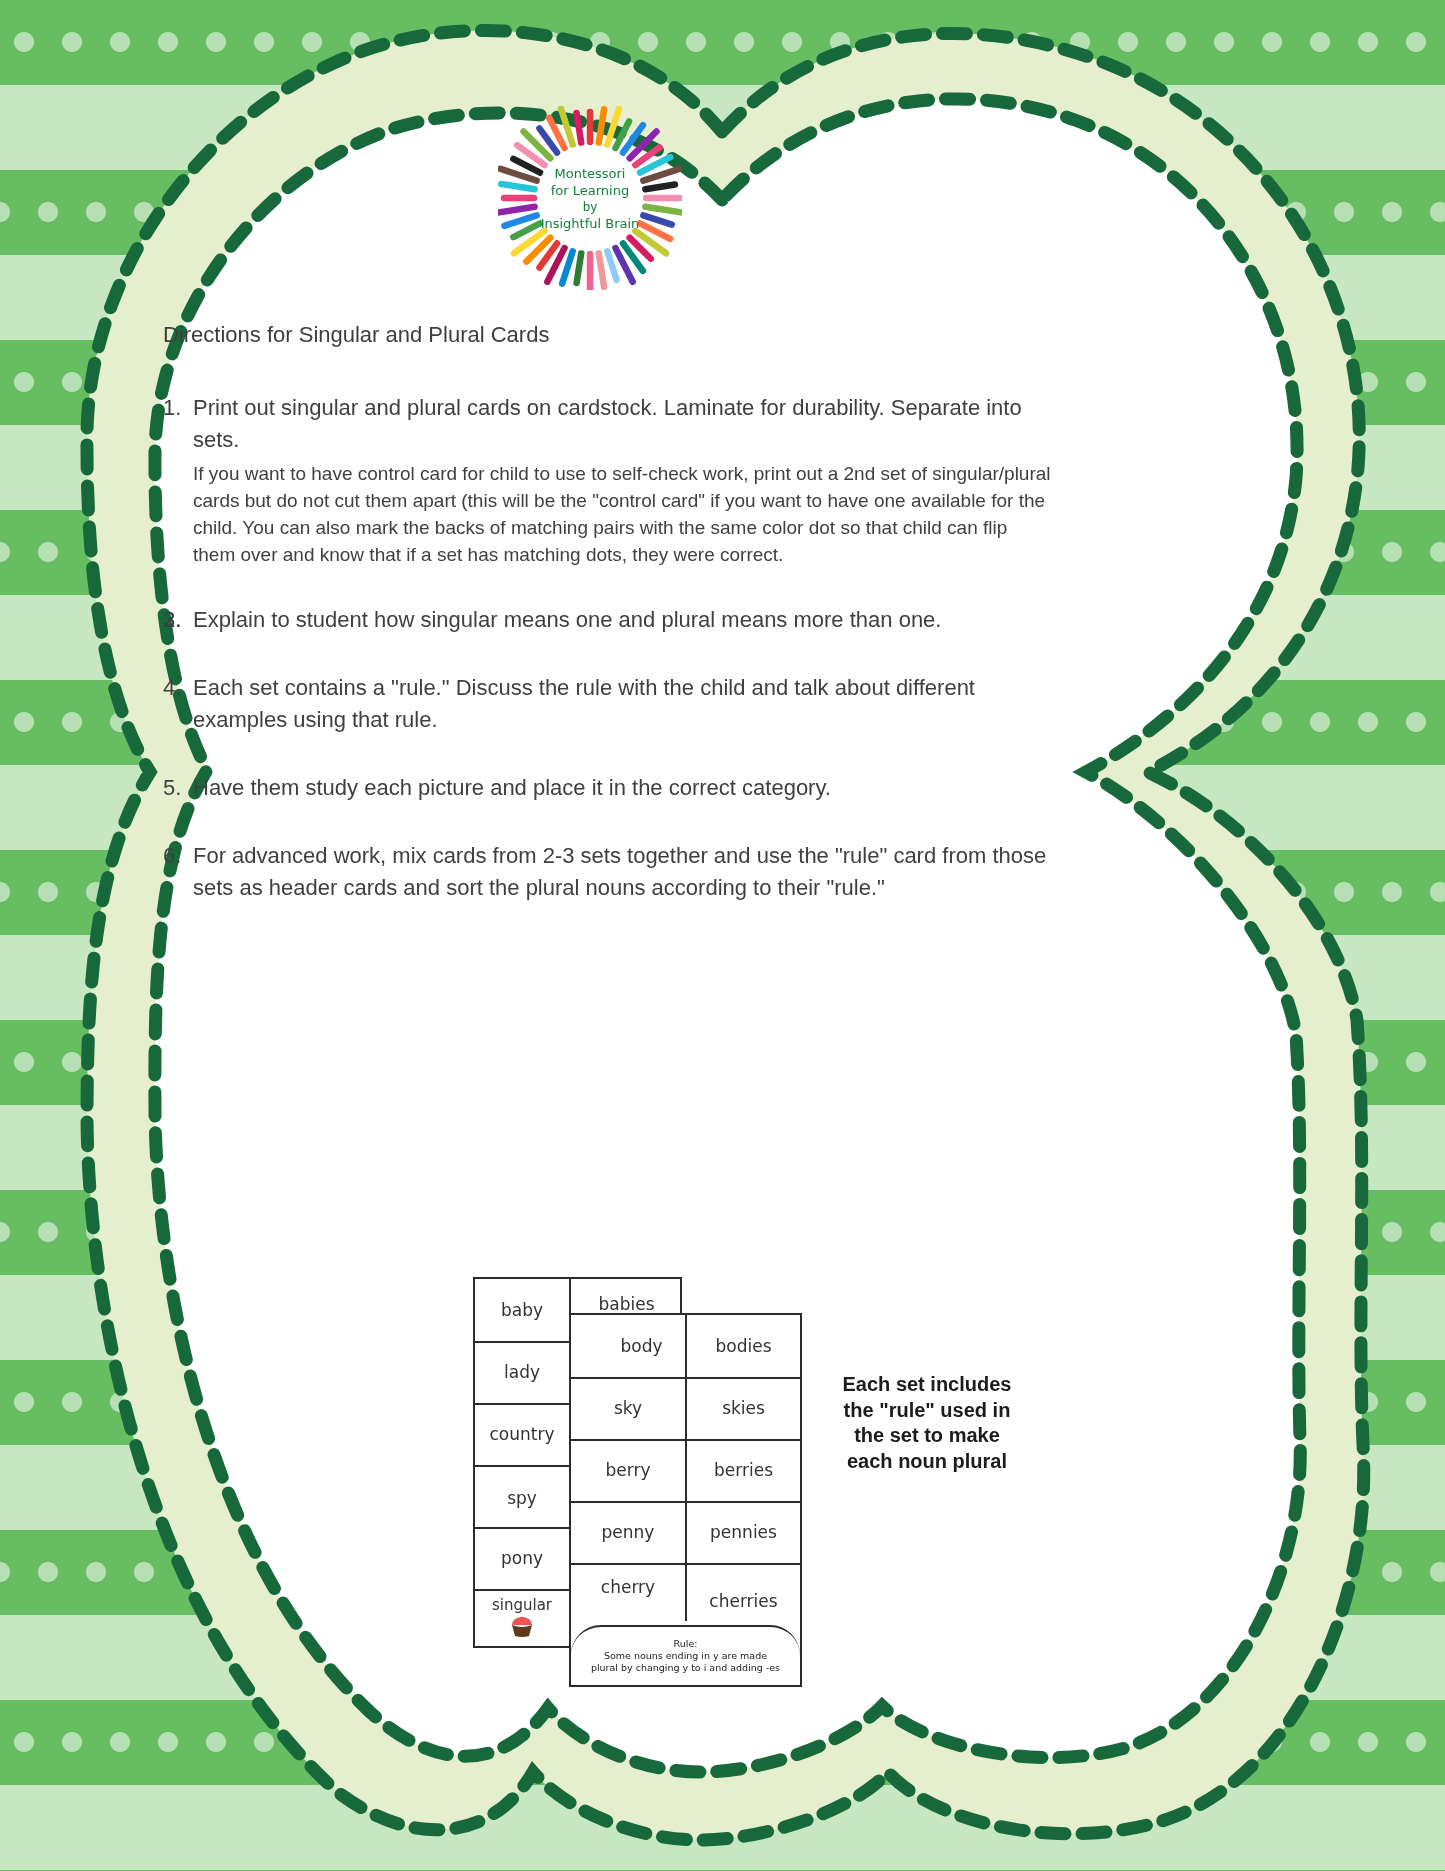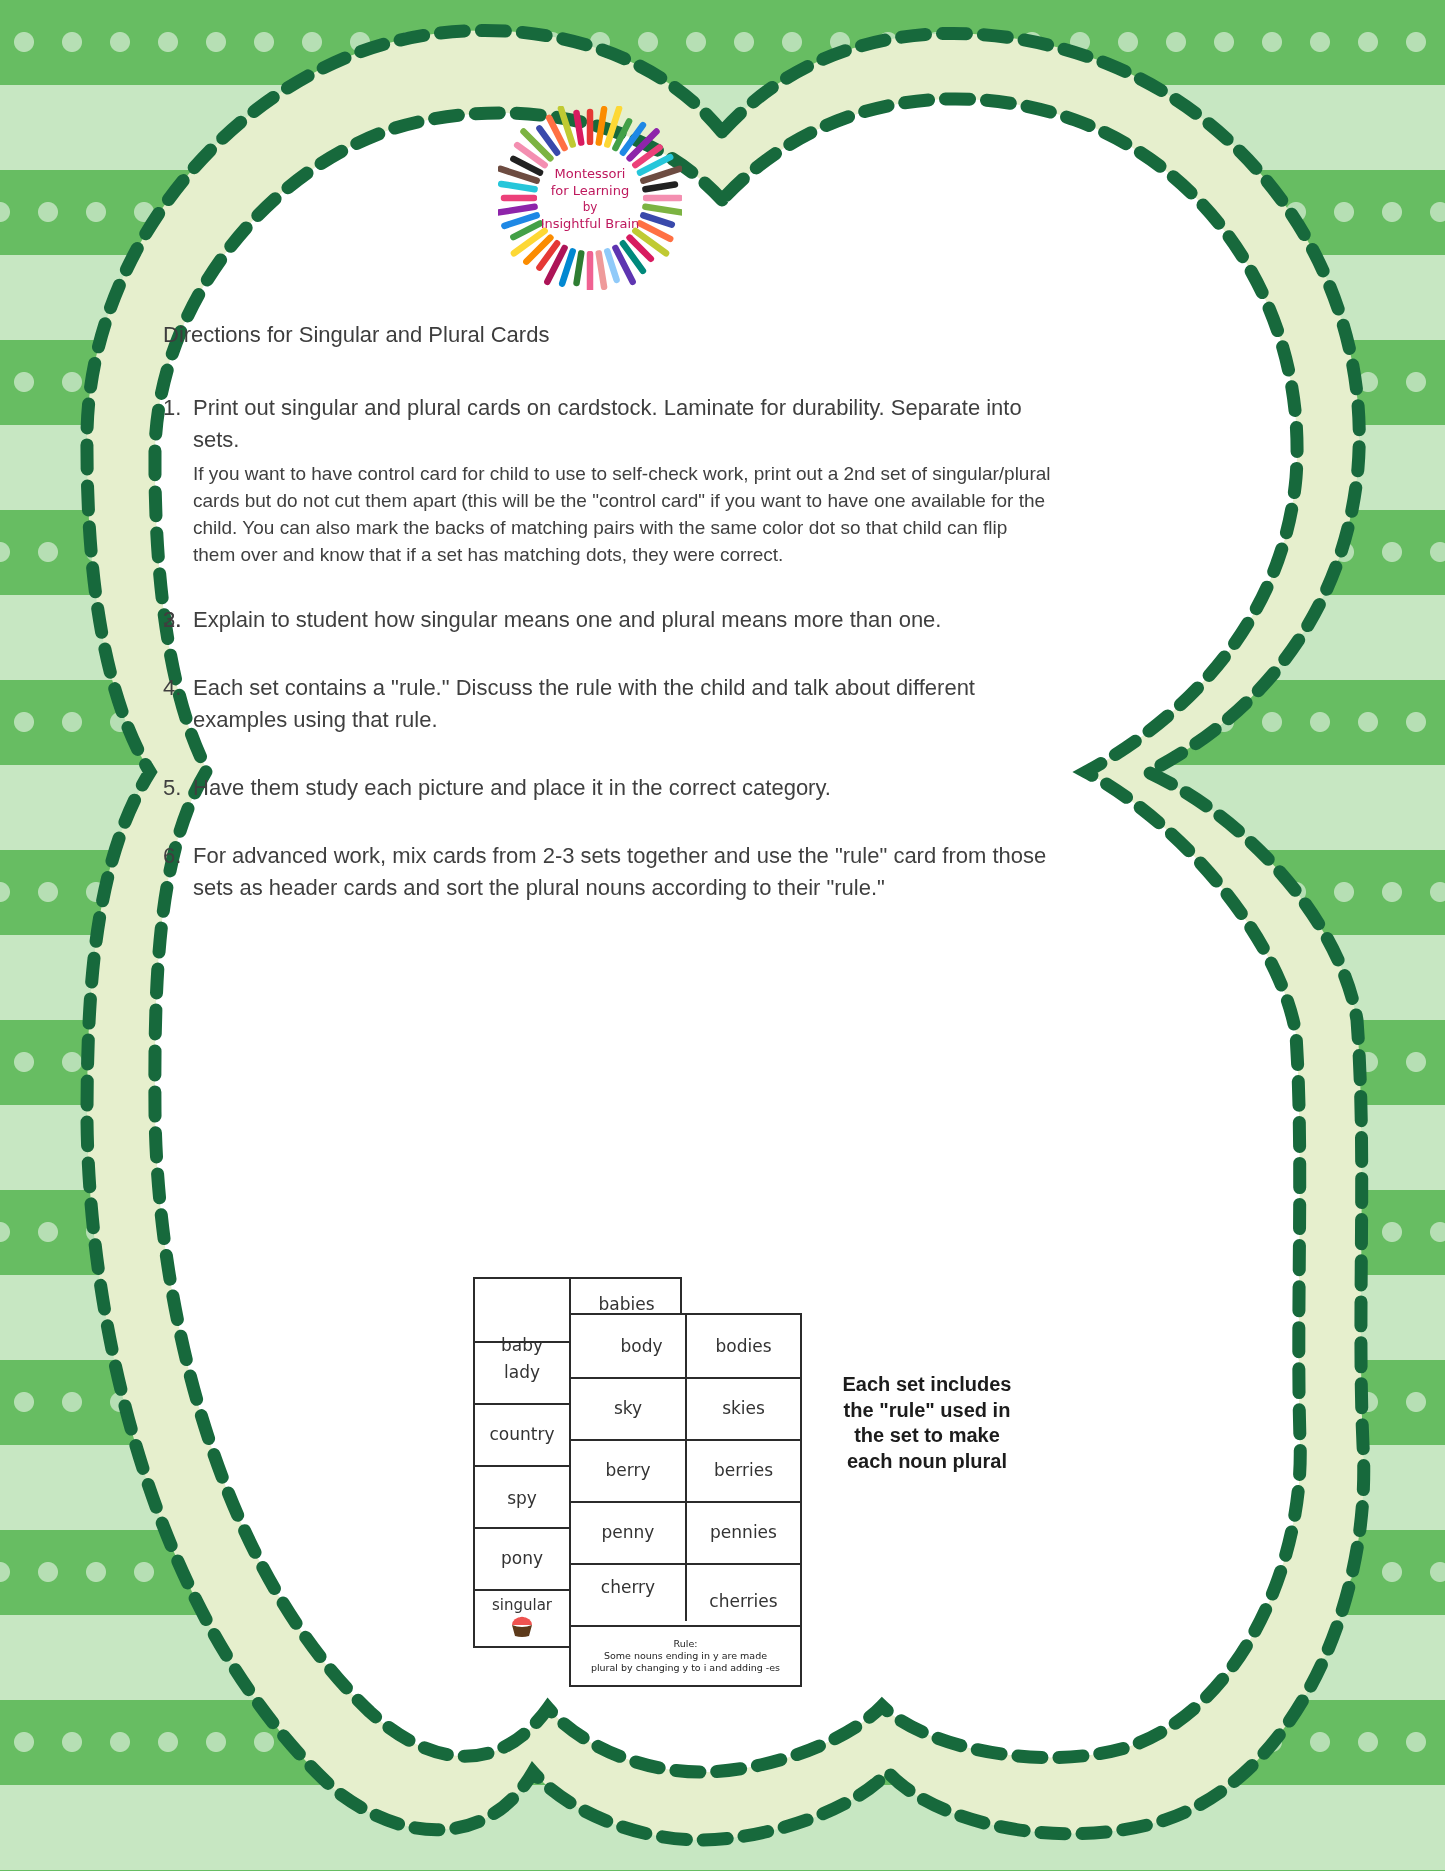--- a/index.html
+++ b/index.html
@@ -11,39 +11,39 @@
       radial-gradient(circle at 24px 42px, rgba(255,255,255,.52) 9.5px, rgba(255,255,255,0) 10.5px),
       radial-gradient(circle at 24px 42px, rgba(255,255,255,.52) 9.5px, rgba(255,255,255,0) 10.5px),
       repeating-linear-gradient(180deg, #67bd62 0 85px, #c7e7c2 85px 170px);
     background-size:48px 340px, 48px 340px, 100% 340px;
     background-position:0 0, 24px 170px, 0 0;
   }
   .frame-svg{position:absolute;left:0;top:0;z-index:1;}
   .logo{position:absolute;left:498px;top:106px;width:184px;height:184px;z-index:3;}
   .logo-text{position:absolute;left:498px;top:106px;width:184px;height:184px;z-index:4;
     display:flex;flex-direction:column;align-items:center;justify-content:center;
-    text-align:center;color:#be185d;font-family:"DejaVu Sans", sans-serif;}
+    text-align:center;color:#15803d;font-family:"DejaVu Sans", sans-serif;}
   .logo-line1,.logo-line2,.logo-line4{font-size:13px;line-height:17px;}
   .logo-line3{font-size:12px;line-height:16px;}
   .content{position:absolute;left:163px;top:318px;width:892px;z-index:3;color:#3f3f3f;}
   .page-title{font-size:22px;line-height:34px;margin:0 0 40px 0;font-weight:normal;color:#3d3d3d;}
   .dir-item{position:relative;padding-left:30px;font-size:22px;line-height:32px;margin-bottom:36px;}
   .dir-num{position:absolute;left:0;top:0;}
   .dir-note{font-size:19px;line-height:27px;margin-top:4px;width:860px;}
   .figure{position:absolute;left:0;top:0;z-index:3;}
   .sheet{position:absolute;background:#ffffff;border:2px solid #2b2b2b;box-sizing:border-box;}
   .back-sheet{left:473px;top:1277px;width:209px;height:371px;z-index:3;}
   .front-sheet{left:569px;top:1313px;width:233px;height:374px;z-index:4;}
   .cell{position:absolute;display:flex;align-items:center;justify-content:center;
     font-family:"DejaVu Sans", sans-serif;font-size:17px;color:#333;box-sizing:border-box;}
   .hline{position:absolute;left:0;right:0;height:2px;background:#2b2b2b;}
   .vline{position:absolute;top:0;bottom:0;width:2px;background:#2b2b2b;}
   .rule-box{position:absolute;left:0;right:0;top:310px;bottom:0;border-top:2px solid #2b2b2b;
     display:flex;flex-direction:column;align-items:center;justify-content:center;
-    font-family:"DejaVu Sans", sans-serif;font-size:9.5px;line-height:12px;color:#222;text-align:center;}
+    font-family:"DejaVu Sans", sans-serif;font-size:9.5px;line-height:12px;color:#222;text-align:center;border-radius:30px;}
   .sing-cell{flex-direction:column;line-height:16px;}
   .caption{position:absolute;left:838px;top:1372px;width:178px;z-index:3;
     font-size:20px;line-height:25.5px;font-weight:bold;color:#1c1c1c;text-align:center;}
   .cupcake{width:26px;height:26px;}
 </style>
 </head>
 <body>
 
 <svg class="frame-svg" width="1445" height="1871" viewBox="0 0 1445 1871">
   <path d="M 722,132 C 640,30 480,8 360,52 C 205,110 90,268 87,432 C 86,560 100,690 150,772
@@ -188,21 +188,21 @@
 
 <div class="figure">
 
   <div class="sheet back-sheet">
     <div class="vline" style="left:94px;"></div>
     <div class="hline" style="top:62px;"></div>
     <div class="hline" style="top:124px;"></div>
     <div class="hline" style="top:186px;"></div>
     <div class="hline" style="top:248px;"></div>
     <div class="hline" style="top:310px;"></div>
-    <div class="cell" style="left:0;top:0;width:94px;height:62px;margin-top:35px;">baby</div>
+    <div class="cell" style="left:0;top:0;width:94px;height:62px;">baby</div>
     <div class="cell" style="left:96px;top:0;width:111px;height:50px;">babies</div>
     <div class="cell" style="left:0;top:62px;width:94px;height:62px;">lady</div>
     <div class="cell" style="left:0;top:124px;width:94px;height:62px;">country</div>
     <div class="cell" style="left:0;top:186px;width:94px;height:66px;">spy</div>
     <div class="cell" style="left:0;top:248px;width:94px;height:62px;">pony</div>
     <div class="cell sing-cell" style="left:0;top:310px;width:94px;height:57px;font-size:15px;">
       <span>singular</span>
       <svg class="cupcake" viewBox="0 0 26 26">
         <circle cx="13" cy="6" r="2.2" fill="#b71c1c"></circle>
         <path d="M3,12 a10,8 0 0 1 20,0 z" fill="#ef5350"></path>

